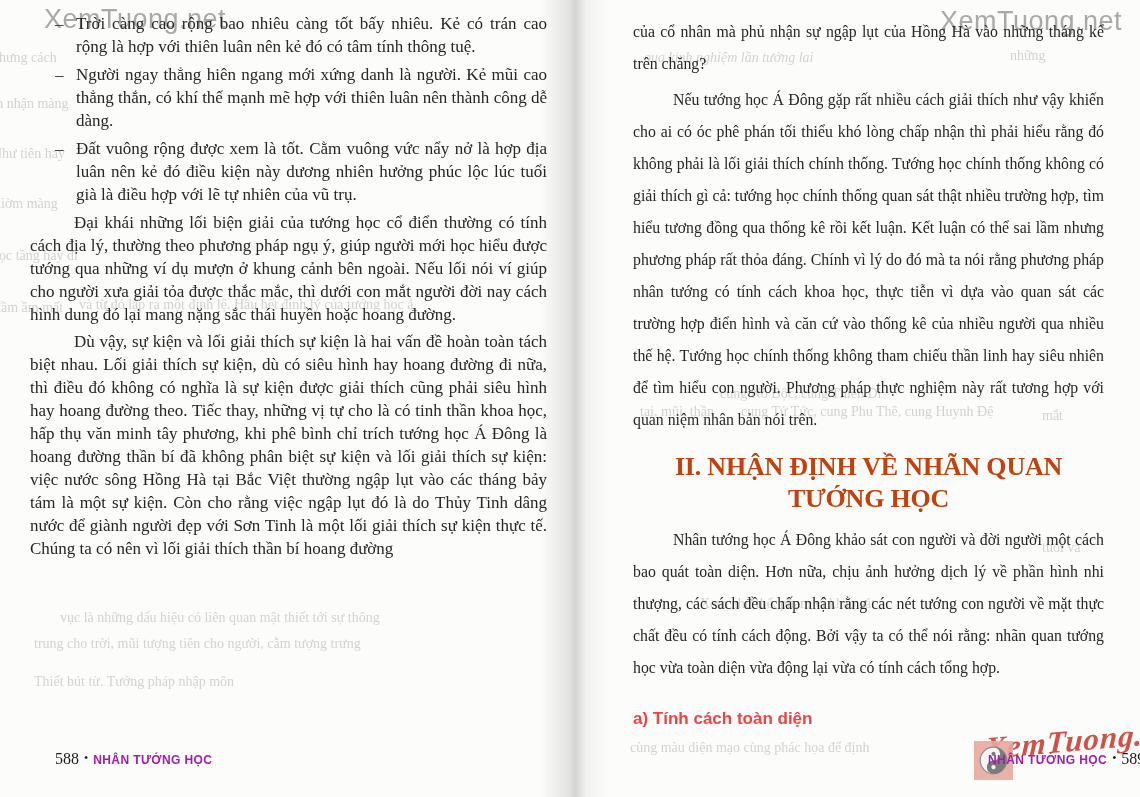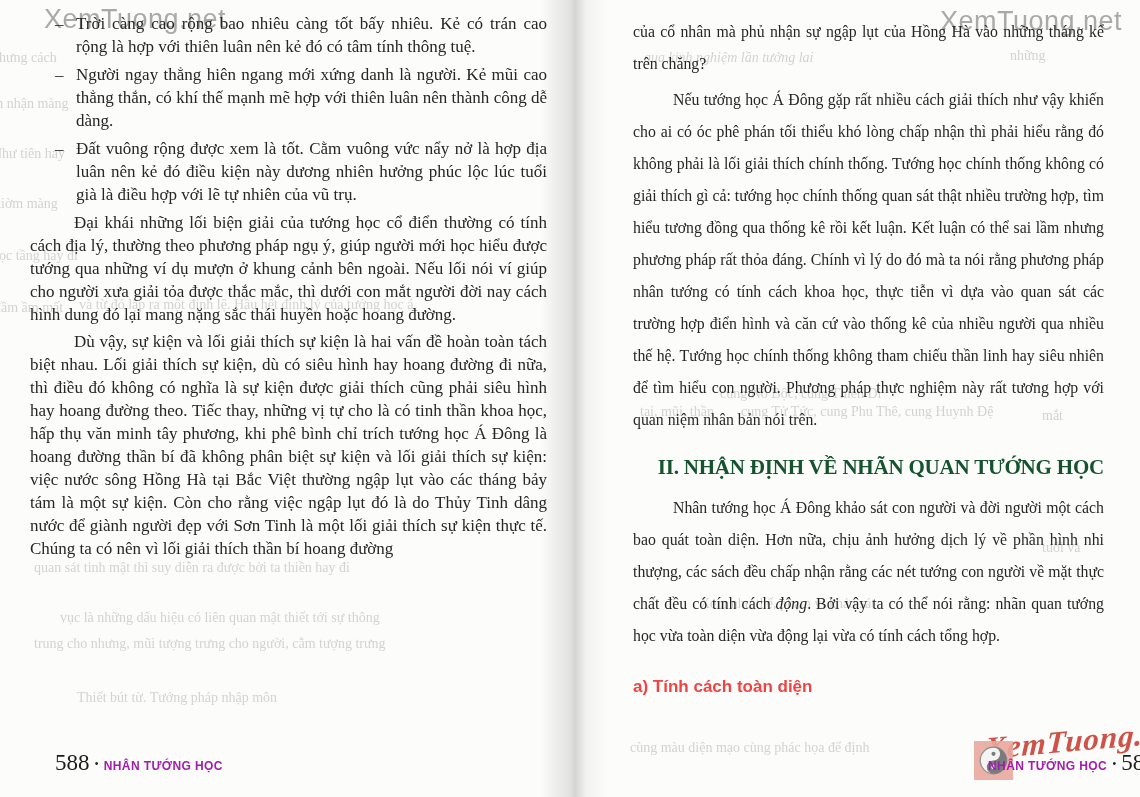--- a/index.html
+++ b/index.html
@@ -23,30 +23,30 @@
   .bullets{list-style:none;margin:0 0 0 46px;padding:0;}
   .bullets li{position:relative;margin:0 0 5px 0;}
   .bullets .dash{position:absolute;left:-21px;top:0;}
   .para{margin:4px 0 0 0;text-indent:44px;}
   
   .content-right{position:absolute;left:63px;top:12px;width:471px;
                  font-size:15.8px;line-height:32px;text-align:justify;}
   .content-right .para{text-indent:40px;}
   .para.no-indent{text-indent:0;}
   .section-heading{font-family:"Liberation Serif", serif;font-weight:bold;
-                   font-size:21px;letter-spacing:-0.2px;color:#14532d;
-                   margin:15px 0 9px 0;text-align:right;text-indent:0;}
+                   font-size:26px;letter-spacing:-0.2px;color:#c2410c;
+                   margin:15px 0 9px 0;text-align:center;text-indent:0;}
   .subheading{font-family:"Liberation Sans", sans-serif;font-weight:bold;
               font-size:17px;color:#ef4444;margin:19px 0 7px 0;text-align:left;text-indent:0;}
-  .em-word{font-style:italic;}
+  .em-word{}
   
   .footer{position:absolute;top:750px;white-space:nowrap;z-index:5;}
   .footer-left{left:55px;}
   .footer-right{left:404px;}
-  .pagenum{font-size:23px;color:#1c1c1c;}
+  .pagenum{font-size:16px;color:#1c1c1c;}
   .footer-dot{font-size:12px;vertical-align:2px;padding:0 5px;color:#1c1c1c;}
   .footer-title{font-family:"Liberation Sans", sans-serif;font-weight:bold;
                 font-size:12px;letter-spacing:.4px;color:#a21caf;}
   
   .stamp-square{position:absolute;left:0px;top:-9px;width:39px;height:39px;
                 background:#e9a79e;opacity:.9;z-index:1;}
   .yinyang{position:absolute;left:5px;top:-4px;width:29px;height:29px;z-index:2;}
   .footer-right-text{position:relative;z-index:4;margin-left:14px;}
   .wm-script{position:absolute;left:415px;top:722px;z-index:3;
              font-family:"Liberation Serif", serif;font-style:italic;font-weight:bold;
@@ -64,24 +64,23 @@
 
   <div class="page page-left">
     <div class="bleed-layer">
         <span class="bleed" style="left: -8px; top: 50px;">nhưng cách</span>
         <span class="bleed" style="left: -10px; top: 96px;">ần nhận màng</span>
         <span class="bleed" style="left: -8px; top: 146px;">Như tiên hay</span>
         <span class="bleed" style="left: -6px; top: 196px;">kiờm màng</span>
         <span class="bleed" style="left: -8px; top: 248px;">học tầng hay đi</span>
         <span class="bleed" style="left: -6px; top: 300px;">đầm ầm mất</span>
         <span class="bleed" style="left: 34px; top: 297px; margin-left: 45px;">và từ đó lập ra một định lệ. Hầu hết định lý của tướng học á</span>
-        <span class="bleed" style="left: 34px; top: 560px;">quan sát tinh mật thì suy diễn ra được bởi ta thiền hay đi</span>
         <span class="bleed" style="left: 60px; top: 610px;">vục là những dấu hiệu có liên quan mật thiết tới sự thông</span>
-        <span class="bleed" style="left: 34px; top: 636px;">trung cho nhưng, mũi tượng trưng cho người, cằm tượng trưng</span>
-        <span class="bleed" style="left: 34px; top: 690px; margin-left: 43px;">Thiết bút từ. Tướng pháp nhập môn</span>
+        <span class="bleed" style="left: 34px; top: 636px;">trung cho trời, mũi tượng tiên cho người, cằm tượng trưng</span>
+        <span class="bleed" style="left: 34px; top: 674px;">Thiết bút từ. Tướng pháp nhập môn</span>
       </div>
 
     <div class="wm-top wm-tl">XemTuong.net</div>
 
     <div class="content-left">
       <ul class="bullets">
         <li>
           <span class="dash">–</span>
           <span>Trời càng cao rộng bao nhiêu càng tốt bấy nhiêu. Kẻ có trán cao rộng là hợp với thiên luân nên kẻ đó có tâm tính thông tuệ.</span>
         </li>

